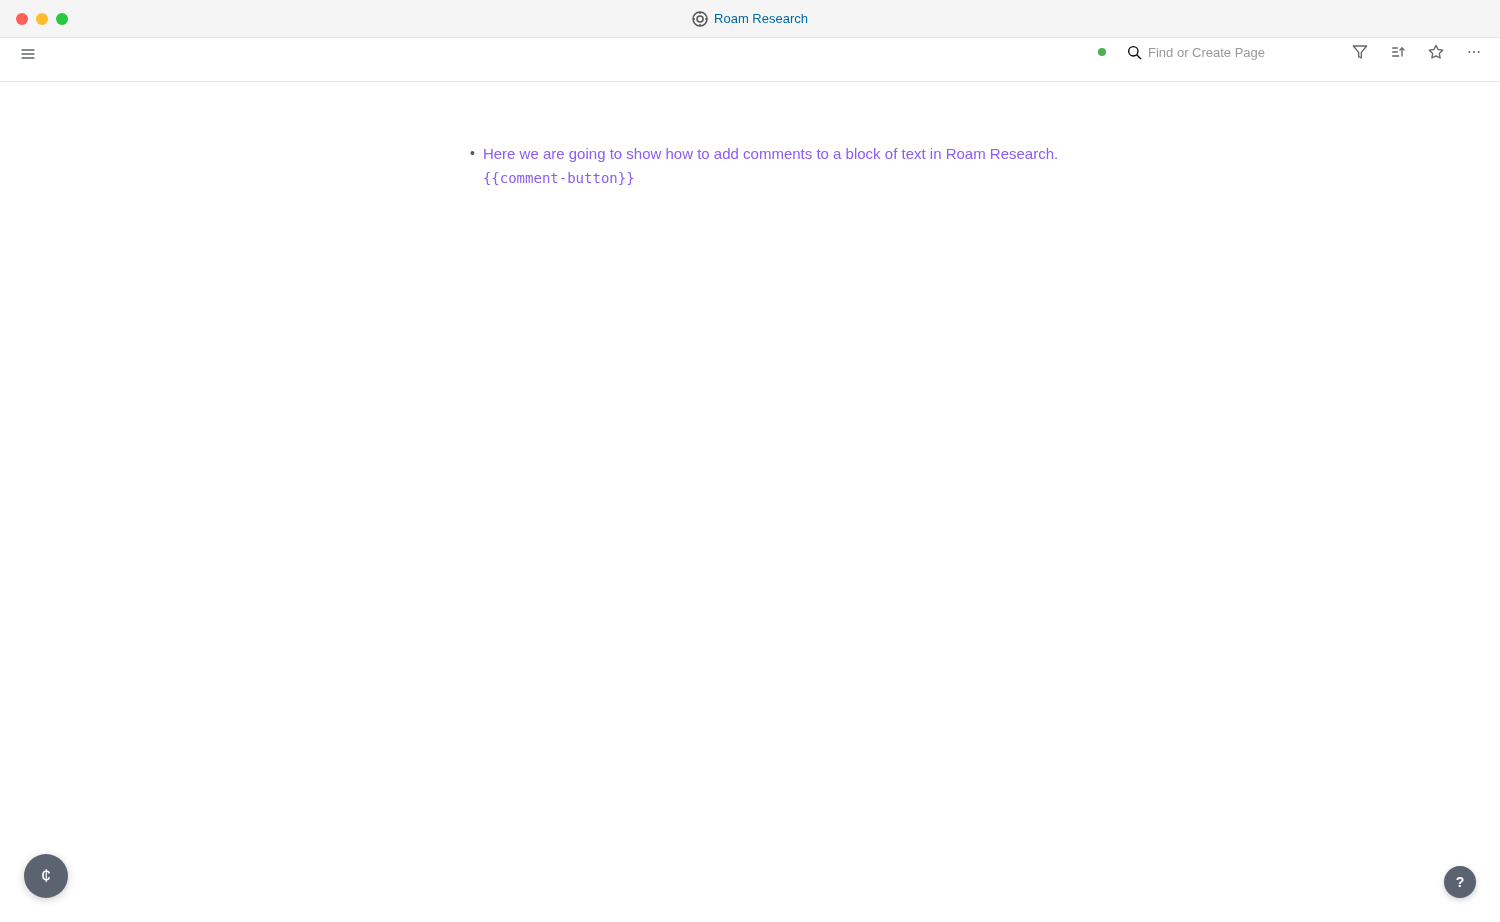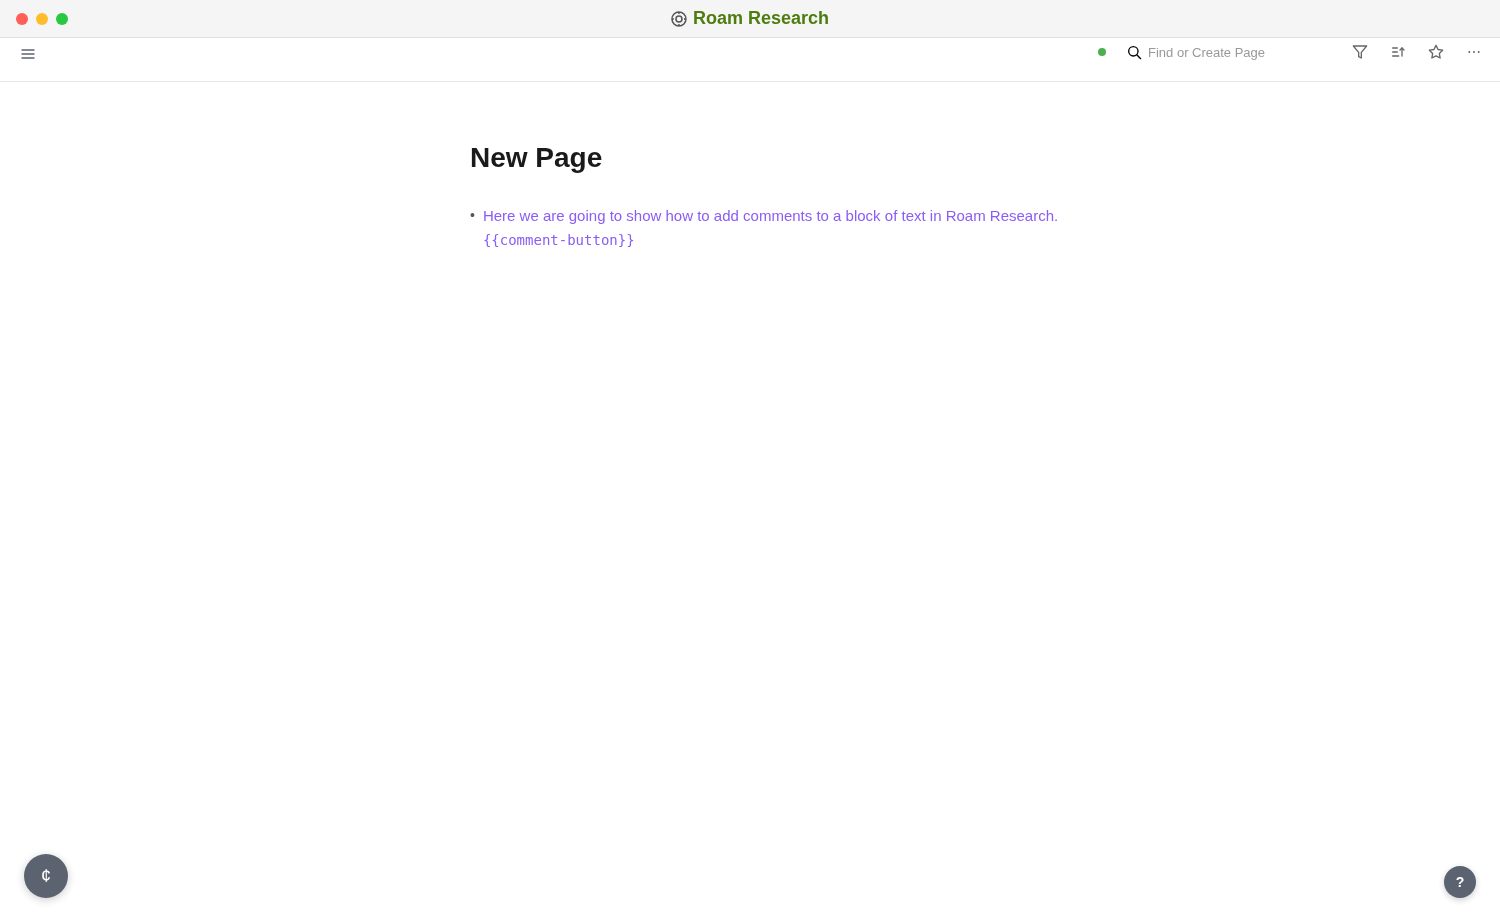--- a/index.html
+++ b/index.html
@@ -46,23 +46,23 @@
     .traffic-light.minimize { background: #ffbd2e; }
     .traffic-light.maximize { background: #28c840; }
 
     .titlebar-center {
       position: absolute;
       left: 50%;
       transform: translateX(-50%);
       display: flex;
       align-items: center;
       gap: 6px;
-      font-size: 18px;
-      color: #4d7c0f;
-      font-weight: 700;
+      font-size: 13px;
+      color: #0369a1;
+      font-weight: 400;
     }
 
     
     .toolbar {
       width: 100%;
       height: 44px;
       background: #ffffff;
       border-bottom: 1px solid #e8e8e8;
       display: flex;
       align-items: flex-start;
@@ -314,21 +314,20 @@
         <circle cx="5" cy="12" r="1.5" fill="#666" stroke="none"></circle>
         <circle cx="12" cy="12" r="1.5" fill="#666" stroke="none"></circle>
         <circle cx="19" cy="12" r="1.5" fill="#666" stroke="none"></circle>
       </svg>
     </div>
   </div>
 </div>
 
 <div class="main-content">
   <div class="page-container">
-    <h1 class="page-title">New Page</h1>
 
     <div class="block-list">
       <div class="block-item">
         <span class="block-bullet">•</span>
         <span class="block-text">Here we are going to show how to add comments to a block of text in Roam Research. <span class="comment-button-code">{{comment-button}}</span></span>
       </div>
     </div>
 
   </div>
 </div>

